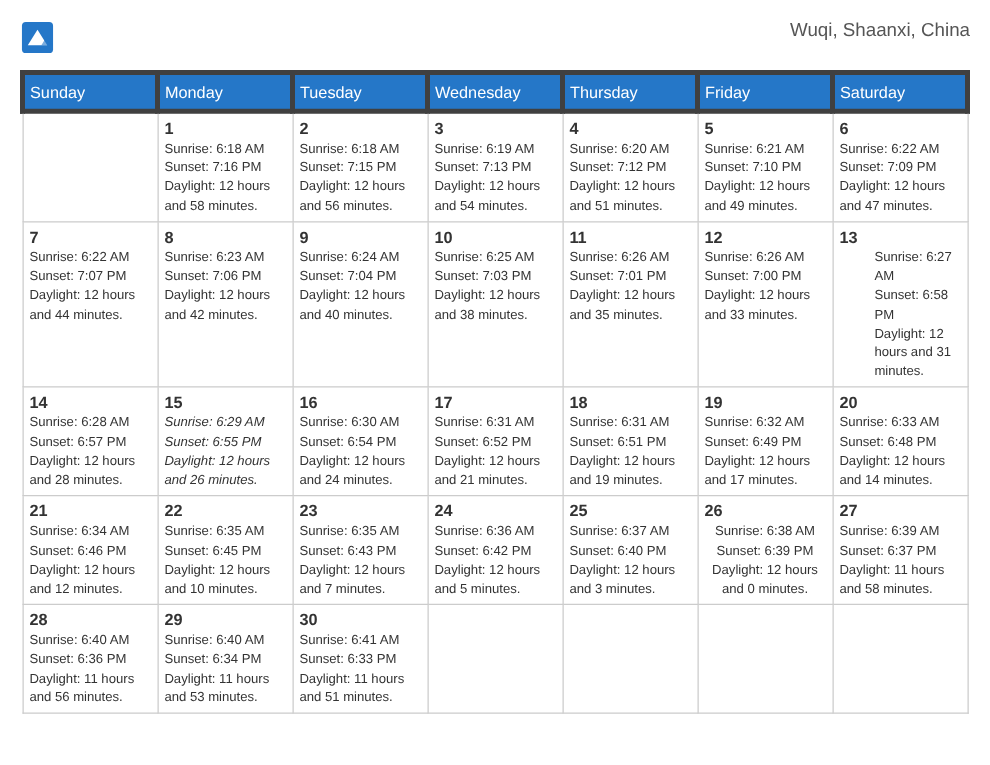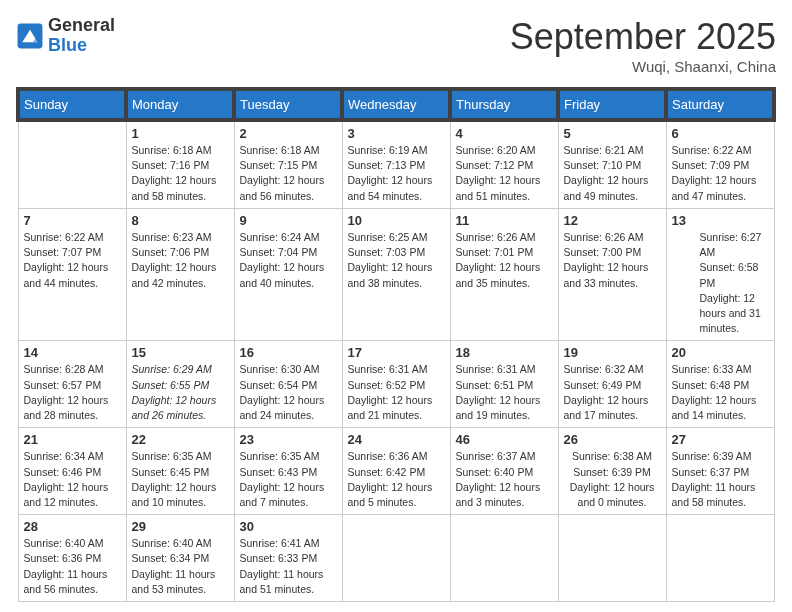--- a/index.html
+++ b/index.html
@@ -88,31 +88,22 @@
 </head>
 <body>
 
 <div class="header">
   <div class="logo">
     <svg class="logo-icon" viewBox="0 0 36 36">
       <rect x="2" y="2" width="32" height="32" rx="4" fill="#2577c8"></rect>
       <polygon points="8,26 18,10 28,26" fill="white"></polygon>
       <polygon points="22,26 28,16 34,26" fill="#2577c8" opacity="0.6"></polygon>
     </svg>
-    <div>
-      <div style="line-height:1.1">
-        <span class="logo-text-general">General</span>
-      </div>
-      <div style="line-height:1.1">
-        <span class="logo-text-blue">Blue</span>
-      </div>
-    </div>
   </div>
   <div class="title-block">
-    <div class="month-title">September 2025</div>
     <div class="location">Wuqi, Shaanxi, China</div>
   </div>
 </div>
 
 <table>
   <thead>
     <tr>
     <th>Sunday</th>
         <th>Monday</th>
         <th>Tuesday</th>
@@ -269,21 +260,21 @@
 Sunset: 6:43 PM
 Daylight: 12 hours and 7 minutes.</div>
         </td>
         <td>
           <div class="day-number">24</div>
           <div class="day-info" style="white-space: pre-line;">Sunrise: 6:36 AM
 Sunset: 6:42 PM
 Daylight: 12 hours and 5 minutes.</div>
         </td>
         <td>
-          <div class="day-number">46</div>
+          <div class="day-number">25</div>
           <div class="day-info" style="white-space: pre-line;">Sunrise: 6:37 AM
 Sunset: 6:40 PM
 Daylight: 12 hours and 3 minutes.</div>
         </td>
         <td>
           <div class="day-number">26</div>
           <div class="day-info" style="white-space: pre-line; text-align: center;">Sunrise: 6:38 AM
 Sunset: 6:39 PM
 Daylight: 12 hours and 0 minutes.</div>
         </td>

